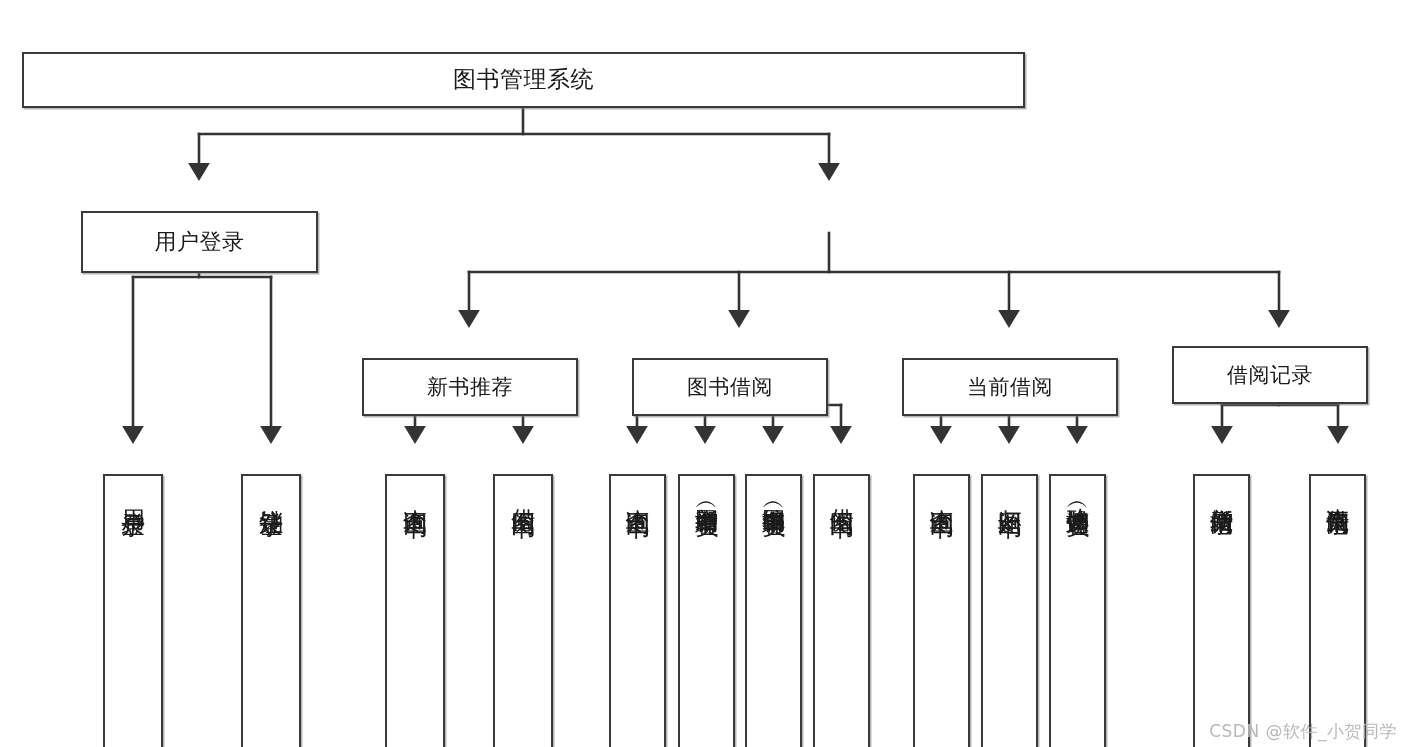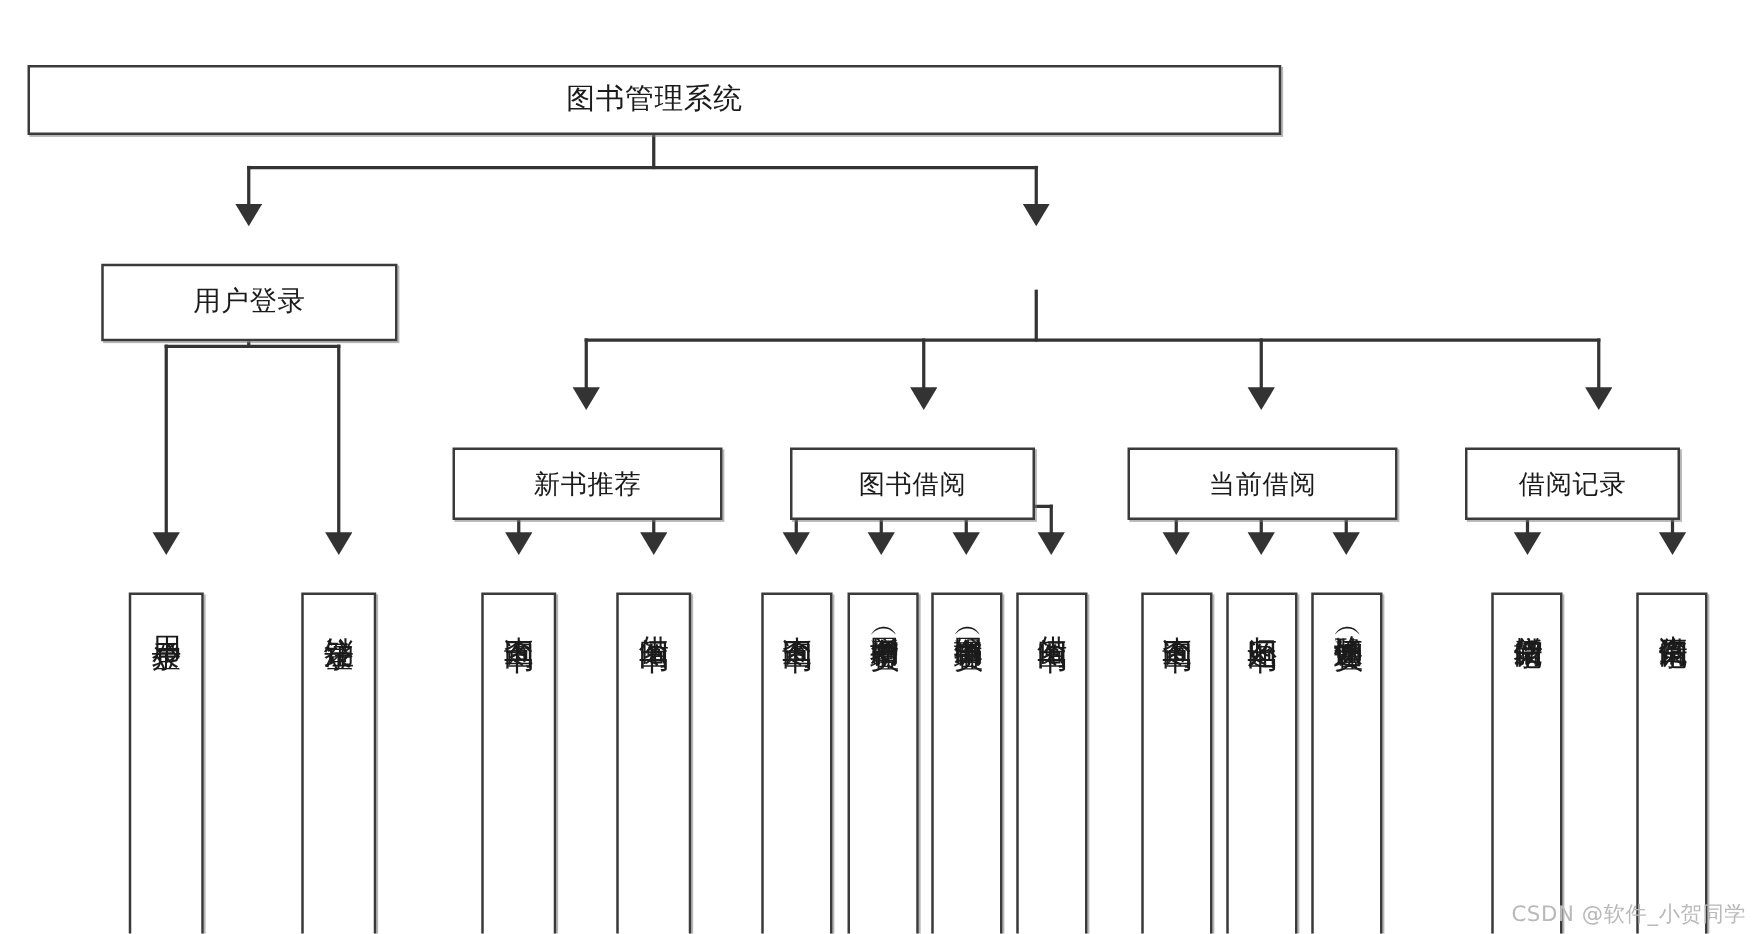--- a/index.html
+++ b/index.html
@@ -165,21 +165,21 @@
 
   <div class="node lvl2" style="left:362px; top:318px; width:216px;">
     <span class="node-label">新书推荐</span>
   </div>
   <div class="node lvl2" style="left:632px; top:318px; width:196px;">
     <span class="node-label">图书借阅</span>
   </div>
   <div class="node lvl2" style="left:902px; top:318px; width:216px;">
     <span class="node-label">当前借阅</span>
   </div>
-  <div class="node lvl2" style="left:1172px; top:318px; width:172px;">
+  <div class="node lvl2" style="left:1172px; top:306px; width:196px;">
     <span class="node-label">借阅记录</span>
   </div>
 
   <div class="node leaf" style="left:103px; width:60px;">
     <span class="node-label">用户登录</span>
   </div>
   <div class="node leaf" style="left:241px; width:60px;">
     <span class="node-label">注销登录</span>
   </div>
 

